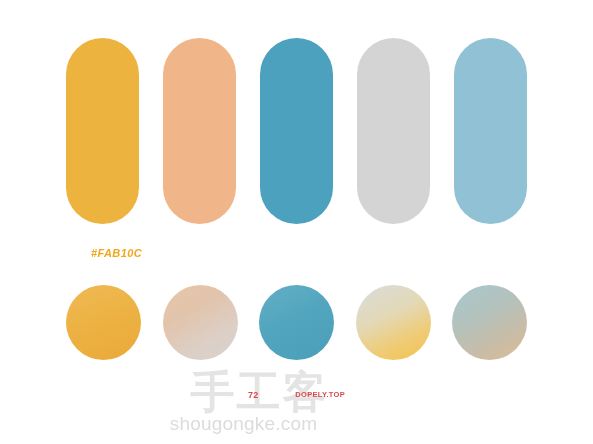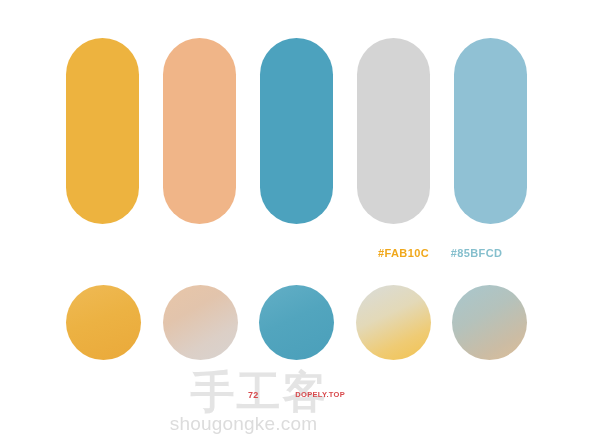--- a/index.html
+++ b/index.html
@@ -36,26 +36,27 @@
   .swatch-pill {
     width: 73px;
     height: 186px;
     border-radius: 37px;
     flex: 0 0 auto;
   }
 
   
   #hex-row {
     position: absolute;
-    left: 52px;
+    left: 80px;
     top: 243px;
     width: 461px;
     height: 20px;
     display: flex;
-    justify-content: flex-end;
+    justify-content: flex-start;
+    font-style: italic;
   }
   .hex-label {
     width: 73px;
     flex: 0 0 auto;
     text-align: center;
     font-size: 11px;
     font-weight: bold;
     letter-spacing: 0.4px;
     line-height: 20px;
     white-space: nowrap;
@@ -143,21 +144,20 @@
   <div id="swatch-row">
     <div class="swatch-pill" style="background: rgb(237, 179, 63);"></div>
     <div class="swatch-pill" style="background: rgb(240, 181, 136);"></div>
     <div class="swatch-pill" style="background: rgb(76, 162, 190);"></div>
     <div class="swatch-pill" style="background: rgb(212, 212, 212);"></div>
     <div class="swatch-pill" style="background: rgb(144, 193, 212);"></div>
   </div>
 
   <div id="hex-row">
     <div class="hex-label" style="color: rgb(240, 168, 28);">#FAB10C</div>
-    <div class="hex-label" style="color: rgb(133, 191, 205);">#85BFCD</div>
   </div>
 
   <div id="circle-row">
     <div class="gradient-circle" style="background-image: linear-gradient(160deg, rgb(239, 186, 85) 0%, rgb(236, 178, 67) 45%, rgb(234, 169, 58) 100%);"></div>
     <div class="gradient-circle" style="background-image: linear-gradient(150deg, rgb(232, 198, 168) 0%, rgb(226, 196, 172) 35%, rgb(220, 207, 198) 70%, rgb(216, 211, 208) 100%);"></div>
     <div class="gradient-circle" style="background-image: linear-gradient(155deg, rgb(99, 175, 198) 0%, rgb(82, 165, 190) 45%, rgb(74, 159, 186) 100%);"></div>
     <div class="gradient-circle" style="background-image: linear-gradient(155deg, rgb(217, 220, 218) 0%, rgb(227, 217, 184) 40%, rgb(239, 203, 116) 72%, rgb(242, 194, 79) 100%);"></div>
     <div class="gradient-circle" style="background-image: linear-gradient(150deg, rgb(168, 199, 206) 0%, rgb(180, 194, 188) 40%, rgb(203, 188, 164) 75%, rgb(220, 190, 152) 100%);"></div>
   </div>
 

